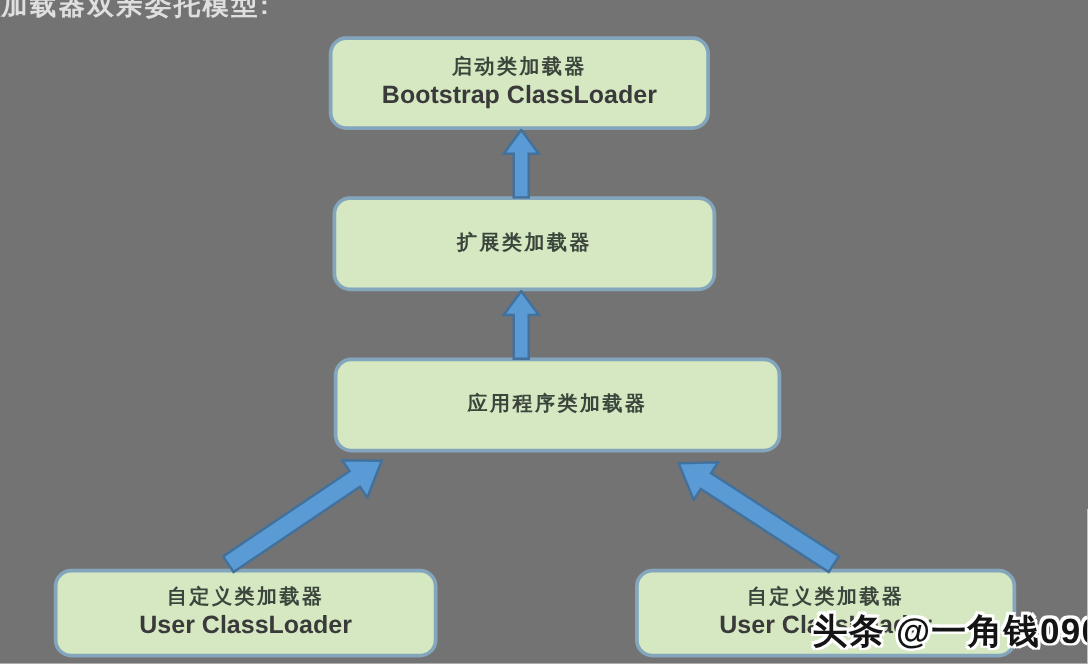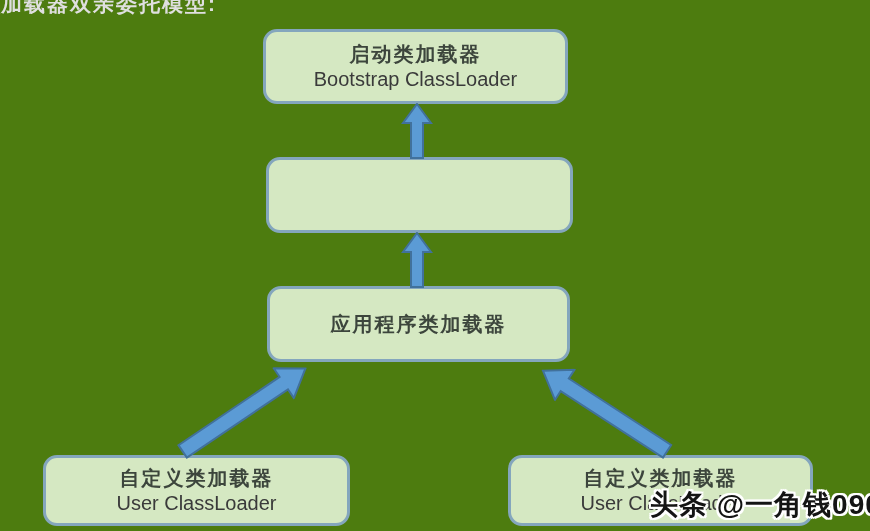--- a/index.html
+++ b/index.html
@@ -6,21 +6,21 @@
     margin: 0;
     padding: 0;
     background: #ffffff;
     font-family: "Liberation Sans", "DejaVu Sans", sans-serif;
   }
   .canvas {
     position: relative;
     width: 870px;
     height: 531px;
     overflow: hidden;
-    background: #4d7c0f;
+    background: #737373;
   }
   
   .faded-heading {
     position: absolute;
     left: 1px;
     top: -10px;
     font-size: 21px;
     letter-spacing: 2px;
     color: #dfdfdf;
     font-weight: 700;
@@ -34,33 +34,33 @@
     border: 3px solid #84a6bd;
     border-radius: 14px;
     display: flex;
     flex-direction: column;
     align-items: center;
     justify-content: center;
     text-align: center;
     line-height: 1.25;
   }
   .node .zh {
-    font-size: 20px;
+    font-size: 16px;
     font-weight: 600;
     letter-spacing: 2px;
     color: #3c453c;
   }
   .node .en {
     font-size: 20px;
-    font-weight: 400;
+    font-weight: 700;
     color: #3a3a3a;
   }
   #node-bootstrap   { left: 263px; top:  29px; width: 305px; height: 75px; }
   #node-extension   { left: 266px; top: 157px; width: 307px; height: 76px; }
-  #node-application { left: 267px; top: 286px; width: 303px; height: 76px; }
+  #node-application { left: 267px; top: 286px; width: 358px; height: 76px; }
   #node-user-left   { left:  43px; top: 455px; width: 307px; height: 71px; }
   #node-user-right  { left: 508px; top: 455px; width: 305px; height: 71px; }
   
   .arrow { position: absolute; }
   .arrow polygon {
     fill: #5b9bd5;
     stroke: #41719c;
     stroke-width: 2;
     stroke-linejoin: miter;
   }
@@ -91,20 +91,21 @@
 <div class="canvas">
 
   <div class="faded-heading">加载器双亲委托模型:</div>
 
   <div class="node" id="node-bootstrap">
     <div class="zh">启动类加载器</div>
     <div class="en">Bootstrap ClassLoader</div>
   </div>
 
   <div class="node" id="node-extension">
+    <div class="zh">扩展类加载器</div>
   </div>
 
   <div class="node" id="node-application">
     <div class="zh">应用程序类加载器</div>
   </div>
 
   <div class="node" id="node-user-left">
     <div class="zh">自定义类加载器</div>
     <div class="en">User ClassLoader</div>
   </div>

